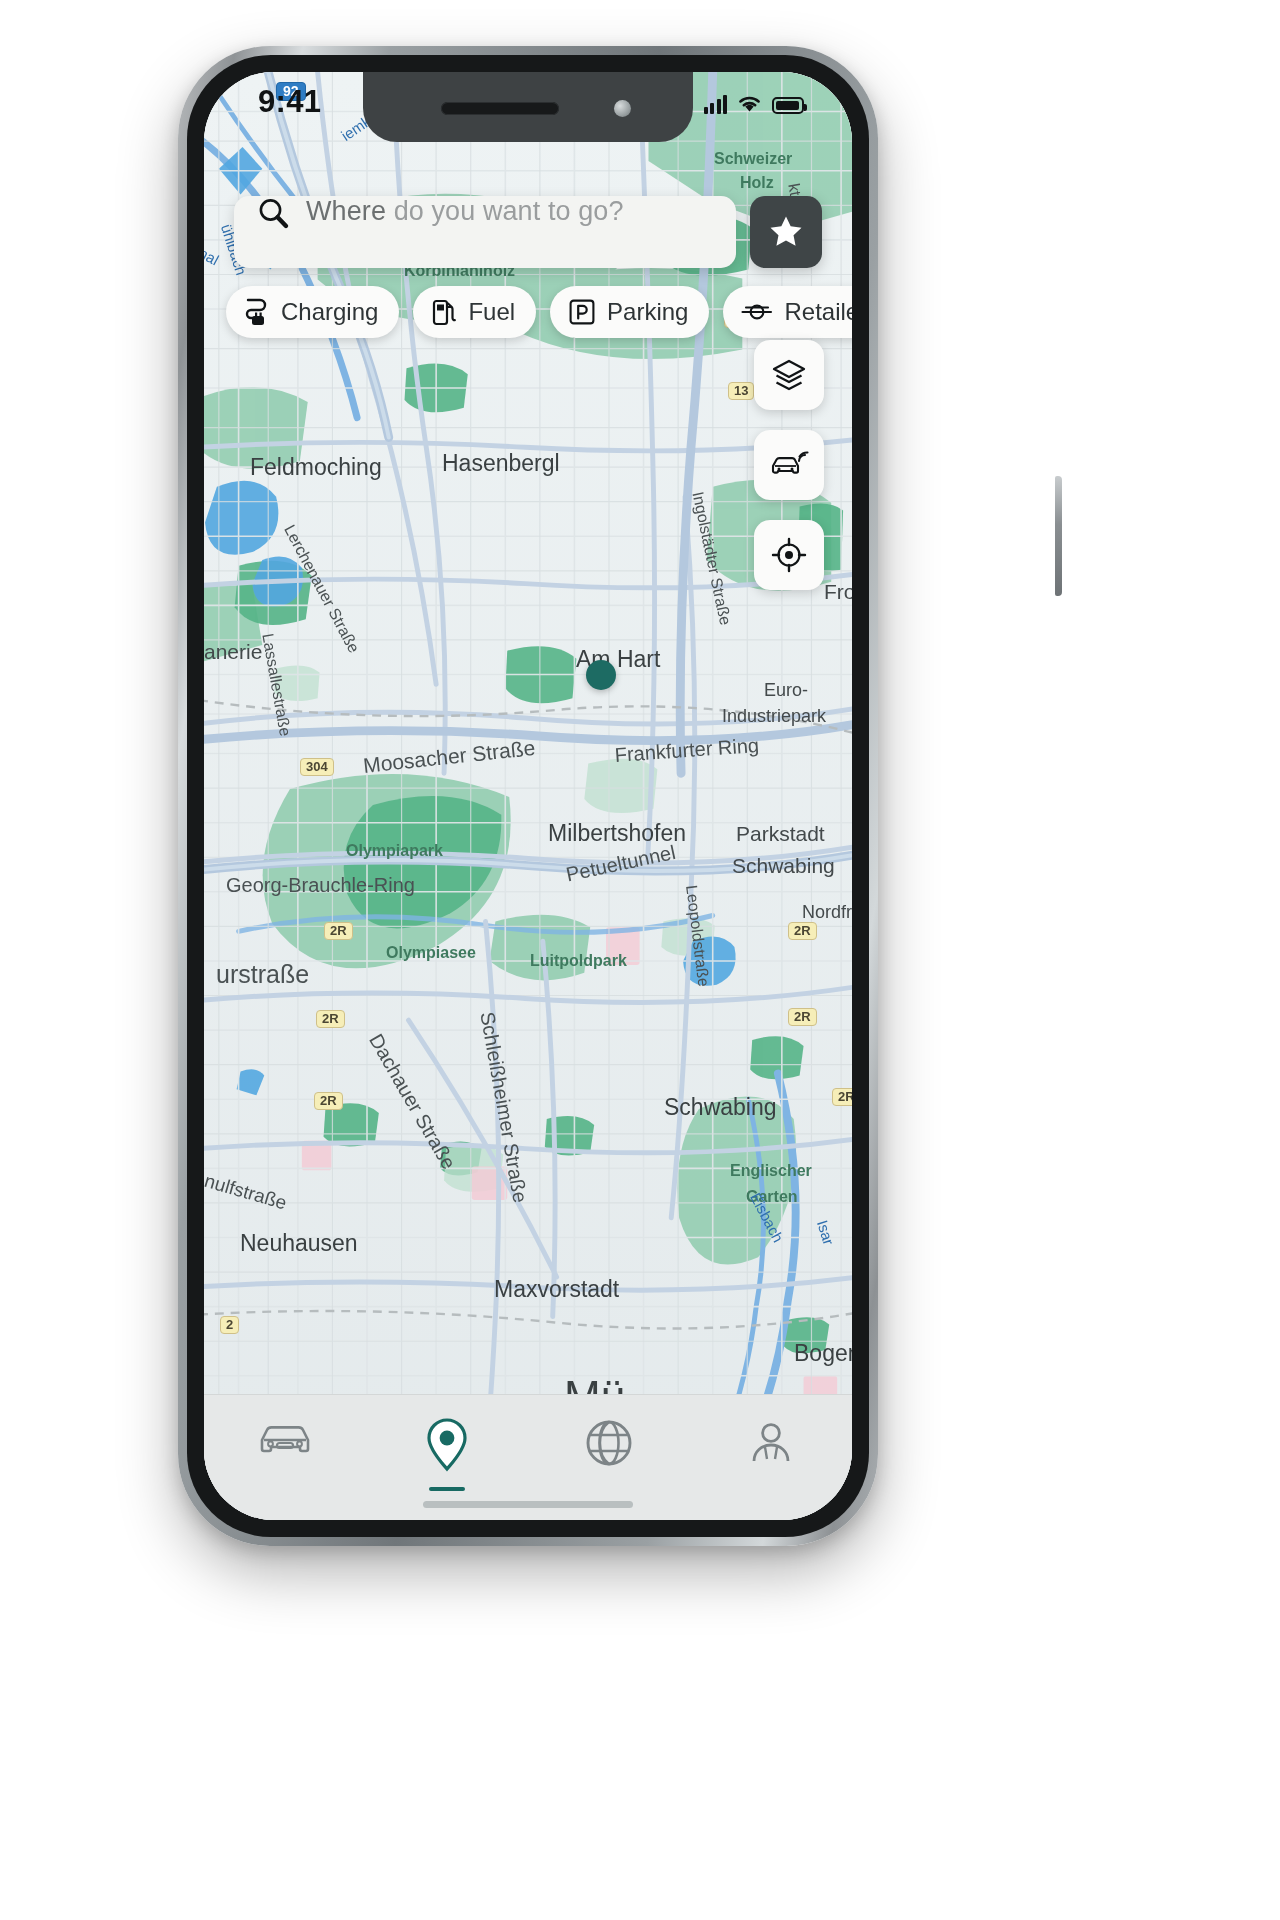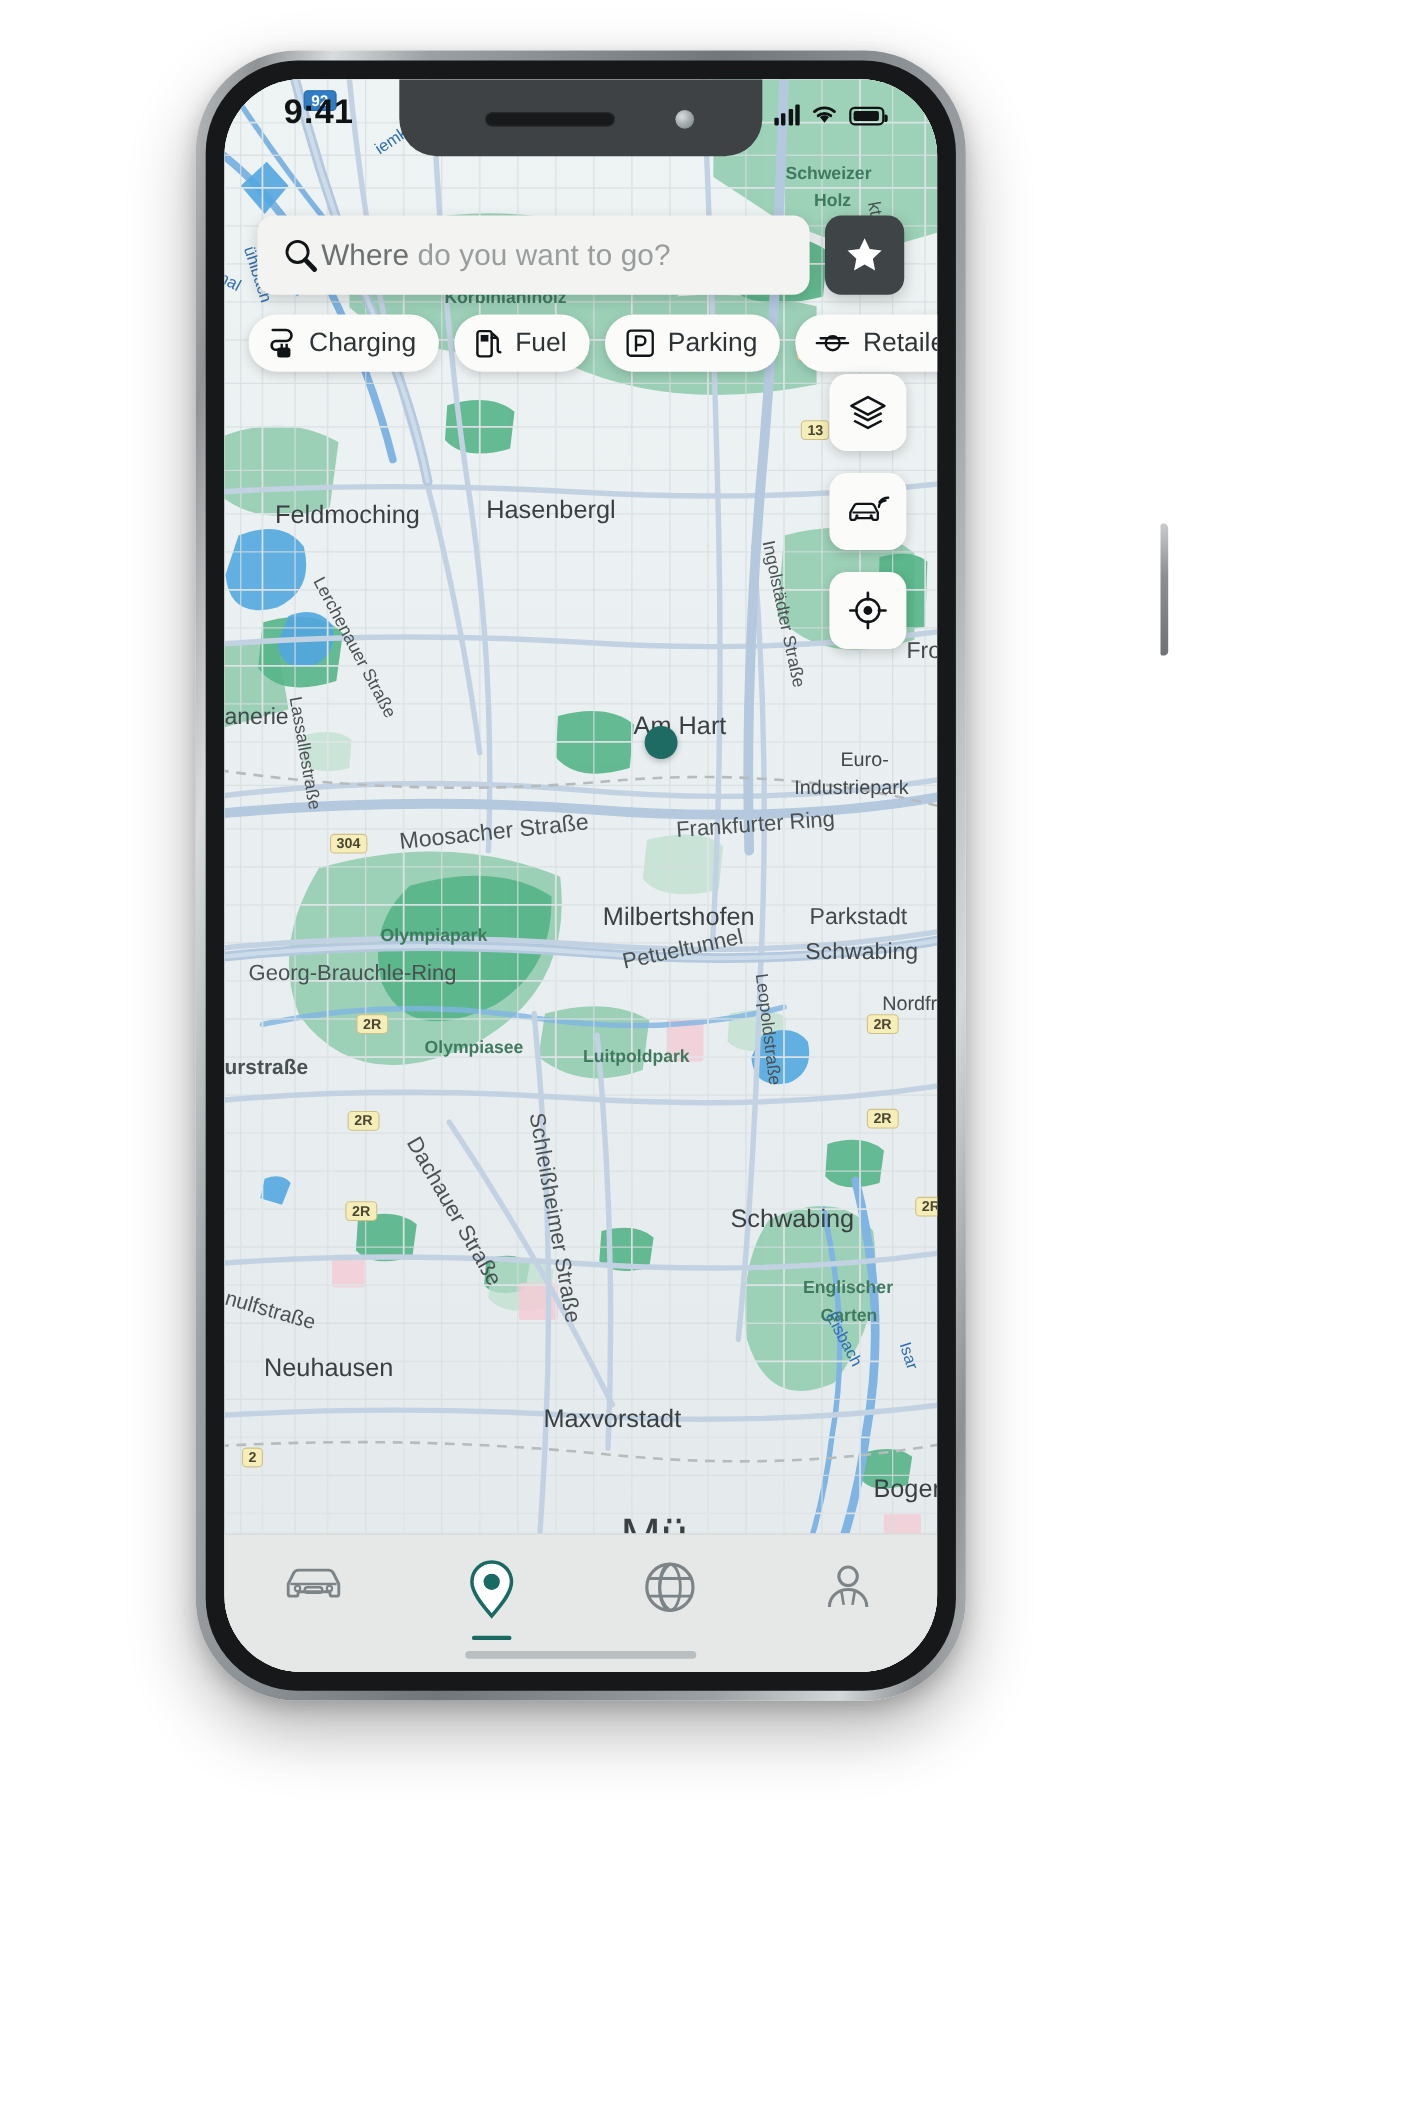--- a/index.html
+++ b/index.html
@@ -80,21 +80,21 @@
   }
   .notch .speaker{ position:absolute; left:78px; top:30px; width:118px; height:13px;
       background:#17191a; border-radius:7px; box-shadow:inset 0 0 0 1px #2b2e30;}
   .notch .cam{ position:absolute; right:62px; top:28px; width:17px; height:17px; border-radius:50%;
       background:radial-gradient(circle at 35% 35%,#d8dcdd,#9aa1a3 60%,#6e7476);}
 
   
   .searchrow{ position:absolute; left:30px; right:30px; top:124px; display:flex; gap:14px; z-index:30; }
   .searchbar{
     flex:1; height:72px; background:#f3f4f2; border-radius:15px;
-    display:flex; align-items:center; padding:0 22px; gap:2px;
+    display:flex; padding:0 22px; gap:16px;
     box-shadow:0 4px 14px rgba(0,0,0,.16);
   }
   .search-ph{ font-size:27px; color:#9a9d9e; letter-spacing:.1px; }
   .search-ph b{ color:#6c7071; font-weight:normal; }
   .fav-btn{
     width:72px; height:72px; background:#3f4547; border-radius:15px;
     display:flex; align-items:center; justify-content:center;
     box-shadow:0 4px 14px rgba(0,0,0,.20);
   }
 
@@ -292,21 +292,21 @@
           <div class="lbl lbl-street" style="left:92px;top:450px;transform:rotate(62deg);transform-origin:0 0;">Lerchenauer Straße</div>
           <div class="lbl lbl-street" style="left:72px;top:560px;transform:rotate(80deg);transform-origin:0 0;">Lassallestraße</div>
           <div class="lbl lbl-street" style="left:502px;top:418px;transform:rotate(78deg);transform-origin:0 0;">Ingolstädter Straße</div>
           <div class="lbl lbl-street" style="left:158px;top:682px;transform:rotate(-6deg);transform-origin:0 0;font-size:21px;">Moosacher Straße</div>
           <div class="lbl lbl-street" style="left:410px;top:672px;transform:rotate(-4deg);transform-origin:0 0;font-size:20px;">Frankfurter Ring</div>
           <div class="lbl lbl-street" style="left:22px;top:802px;font-size:20px;">Georg-Brauchle-Ring</div>
           <div class="lbl lbl-street" style="left:360px;top:792px;transform:rotate(-12deg);transform-origin:0 0;font-size:20px;">Petueltunnel</div>
           <div class="lbl lbl-street" style="left:496px;top:812px;transform:rotate(83deg);transform-origin:0 0;">Leopoldstraße</div>
           <div class="lbl lbl-street" style="left:180px;top:958px;transform:rotate(60deg);transform-origin:0 0;font-size:20px;">Dachauer Straße</div>
           <div class="lbl lbl-street" style="left:294px;top:938px;transform:rotate(80deg);transform-origin:0 0;font-size:20px;">Schleißheimer Straße</div>
-          <div class="lbl lbl-street" style="left:0px;top:888px;font-size:19px;font-weight:bold;">urstraße</div>
+          <div class="lbl lbl-street" style="left:12px;top:888px;font-size:25px;">urstraße</div>
           <div class="lbl lbl-street" style="left:4px;top:1098px;transform:rotate(16deg);transform-origin:0 0;font-size:19px;">nulfstraße</div>
           <div class="lbl lbl-street" style="left:598px;top:110px;transform:rotate(80deg);transform-origin:0 0;">ktstraße</div>
 
           <div class="lbl lbl-water" style="left:30px;top:150px;transform:rotate(72deg);transform-origin:0 0;">ühlbach</div>
           <div class="lbl lbl-water" style="left:0px;top:172px;transform:rotate(28deg);transform-origin:0 0;">nal</div>
           <div class="lbl lbl-water" style="left:558px;top:1118px;transform:rotate(62deg);transform-origin:0 0;">Eisbach</div>
           <div class="lbl lbl-water" style="left:626px;top:1146px;transform:rotate(72deg);transform-origin:0 0;">Isar</div>
           <div class="lbl lbl-water" style="left:134px;top:58px;transform:rotate(-34deg);transform-origin:0 0;">iemkan</div>
 
           <div class="shield-blue" style="left:72px;top:10px;">92</div>

